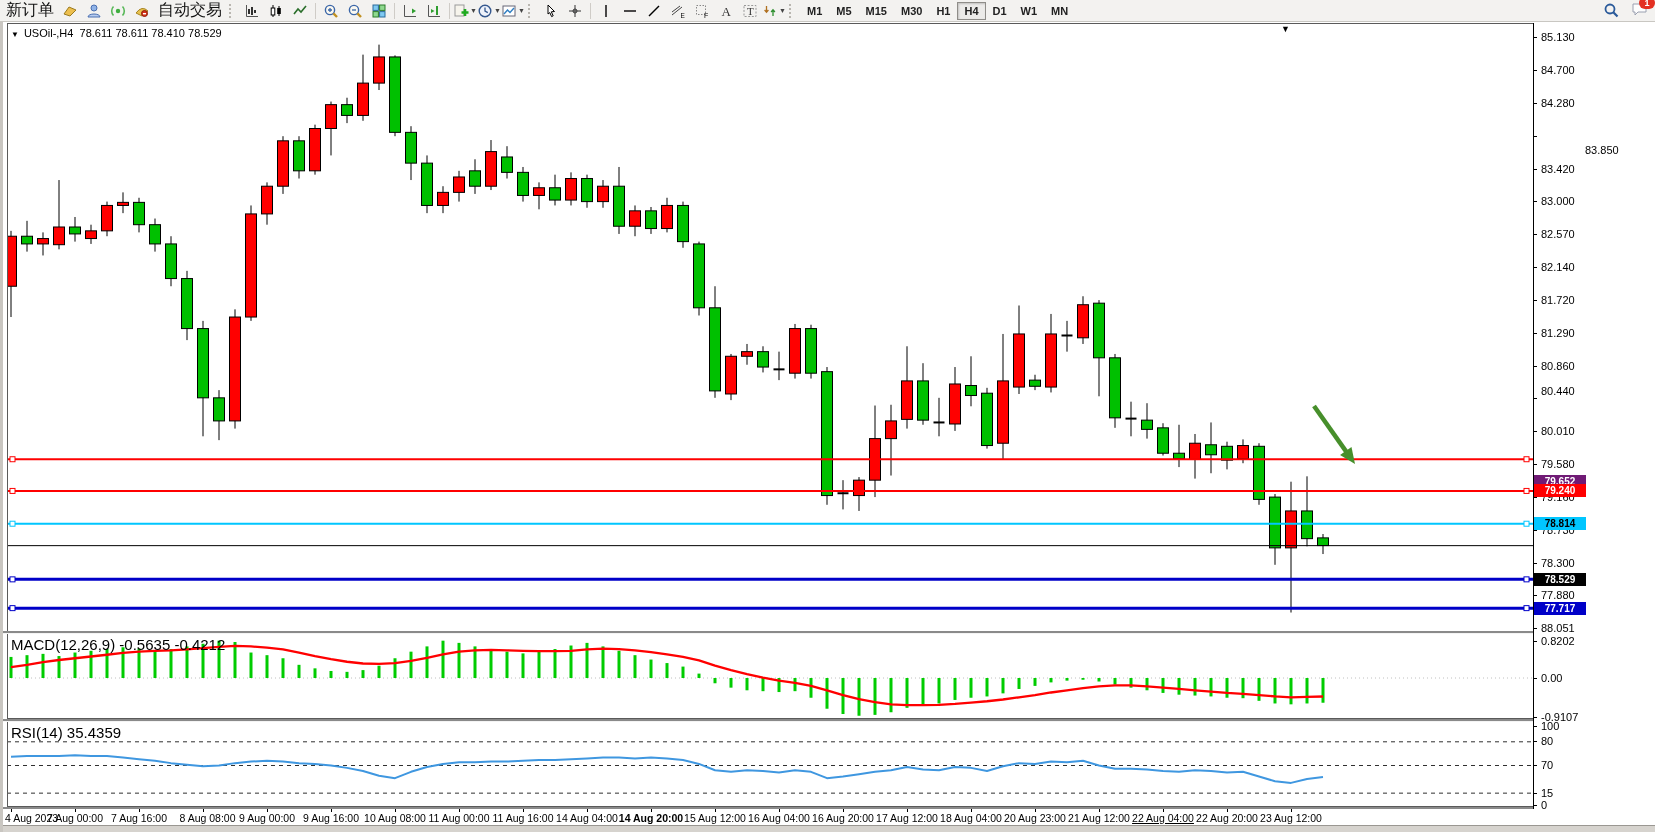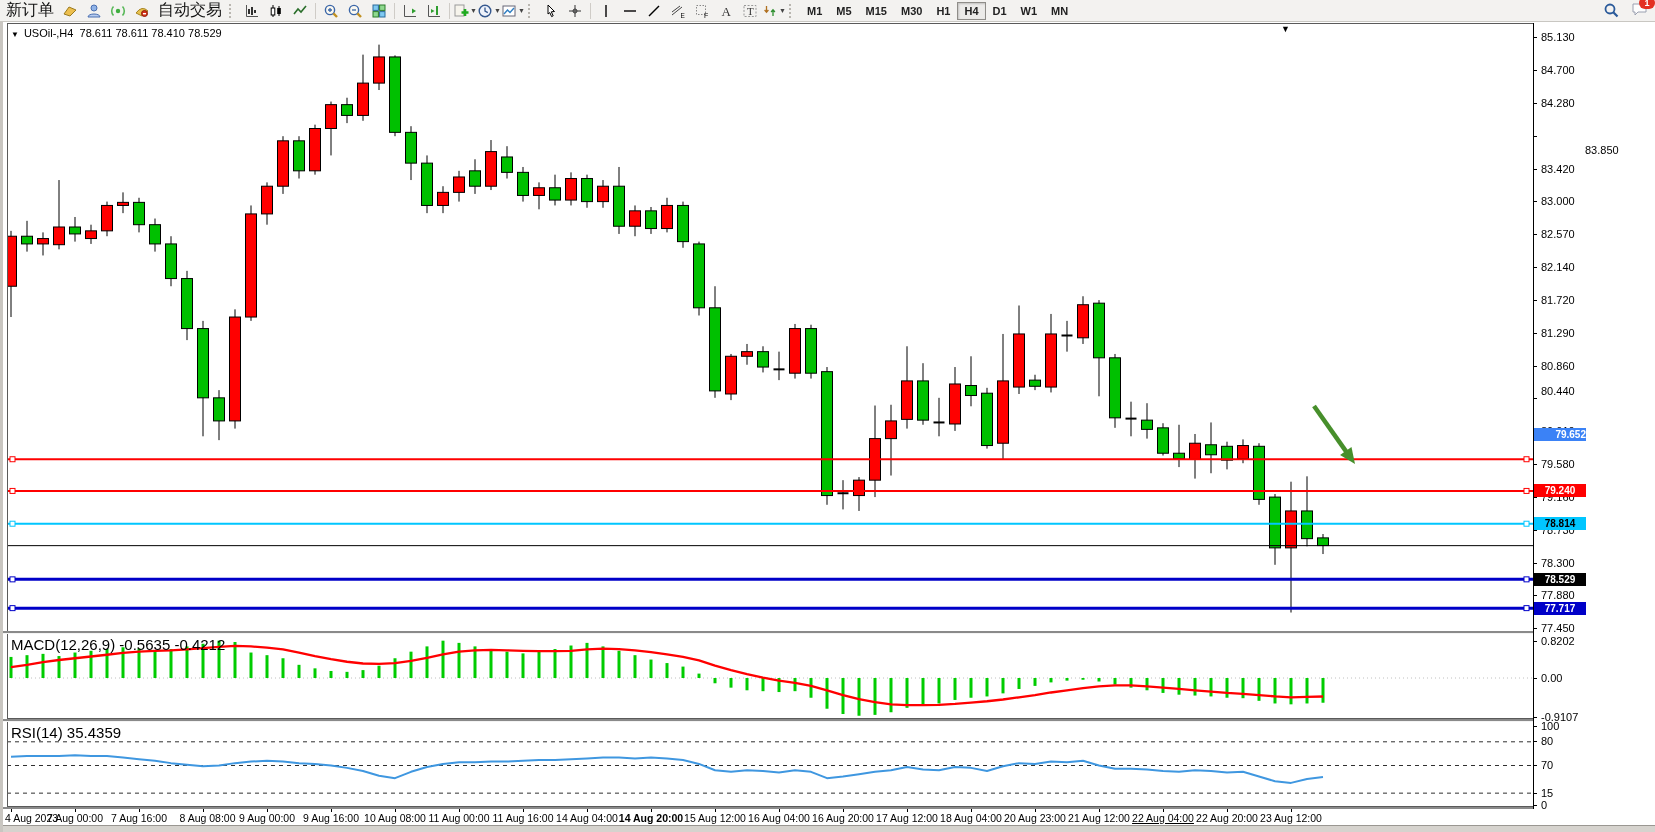--- a/index.html
+++ b/index.html
@@ -730,38 +730,38 @@
       <div class="ptick" style="top: 436.272px;">79.580</div>
       <div class="pdash" style="top: 474.591px;"></div>
       <div class="ptick" style="top: 468.591px;">79.160</div>
       <div class="pdash" style="top: 507.68px;"></div>
       <div class="ptick" style="top: 501.68px;">78.730</div>
       <div class="pdash" style="top: 540.768px;"></div>
       <div class="ptick" style="top: 534.768px;">78.300</div>
       <div class="pdash" style="top: 573.087px;"></div>
       <div class="ptick" style="top: 567.087px;">77.880</div>
       <div class="pdash" style="top: 606.176px;"></div>
-      <div class="ptick" style="top: 600.176px;">77.450</div>
+      <div class="ptick" style="top: 600.176px;">88.051</div>
       <div class="pdash" style="top: 619.493px;"></div>
       <div class="ptick" style="top: 613.493px;">0.8202</div>
       <div class="pdash" style="top: 655.5px;"></div>
       <div class="ptick" style="top: 649.5px;">0.00</div>
       <div class="pdash" style="top: 695.48px;"></div>
       <div class="ptick" style="top: 689.48px;">-0.9107</div>
       <div class="pdash" style="top: 703.5px;"></div>
       <div class="ptick" style="top: 697.5px;">100</div>
       <div class="pdash" style="top: 719.3px;"></div>
       <div class="ptick" style="top: 713.3px;">80</div>
       <div class="pdash" style="top: 743px;"></div>
       <div class="ptick" style="top: 737px;">70</div>
       <div class="pdash" style="top: 770.65px;"></div>
       <div class="ptick" style="top: 764.65px;">15</div>
       <div class="pdash" style="top: 782.5px;"></div>
       <div class="ptick" style="top: 776.5px;">0</div>
-      <div class="ptag" style="top: 406px; background: #3b82f6; color: rgb(255, 255, 255); text-align: right;">79.652</div>
+      <div class="ptag" style="top: 453px; background: #701a75; color: rgb(255, 255, 255);">79.652</div>
       <div class="ptag" style="top: 462.435px; background: rgb(255, 0, 0); color: rgb(255, 255, 255);">79.240</div>
       <div class="ptag" style="top: 495.216px; background: rgb(0, 198, 255); color: rgb(0, 0, 0);">78.814</div>
       <div class="ptag" style="top: 550.851px; background: rgb(0, 0, 200); color: rgb(255, 255, 255);">78.091</div>
       <div class="ptag" style="top: 579.63px; background: rgb(0, 0, 200); color: rgb(255, 255, 255);">77.717</div>
       <div class="ptag" style="top: 517.147px; background: rgb(0, 0, 0); color: rgb(255, 255, 255); margin-top: 34px;">78.529</div>
     </div>
   <div class="time-axis" id="time-axis">
       <div class="ttick" style="left: 8px;"></div>
       <div class="tlabel" style="left: 2px;">4 Aug 2023</div>
       <div class="ttick" style="left: 72px;"></div>

